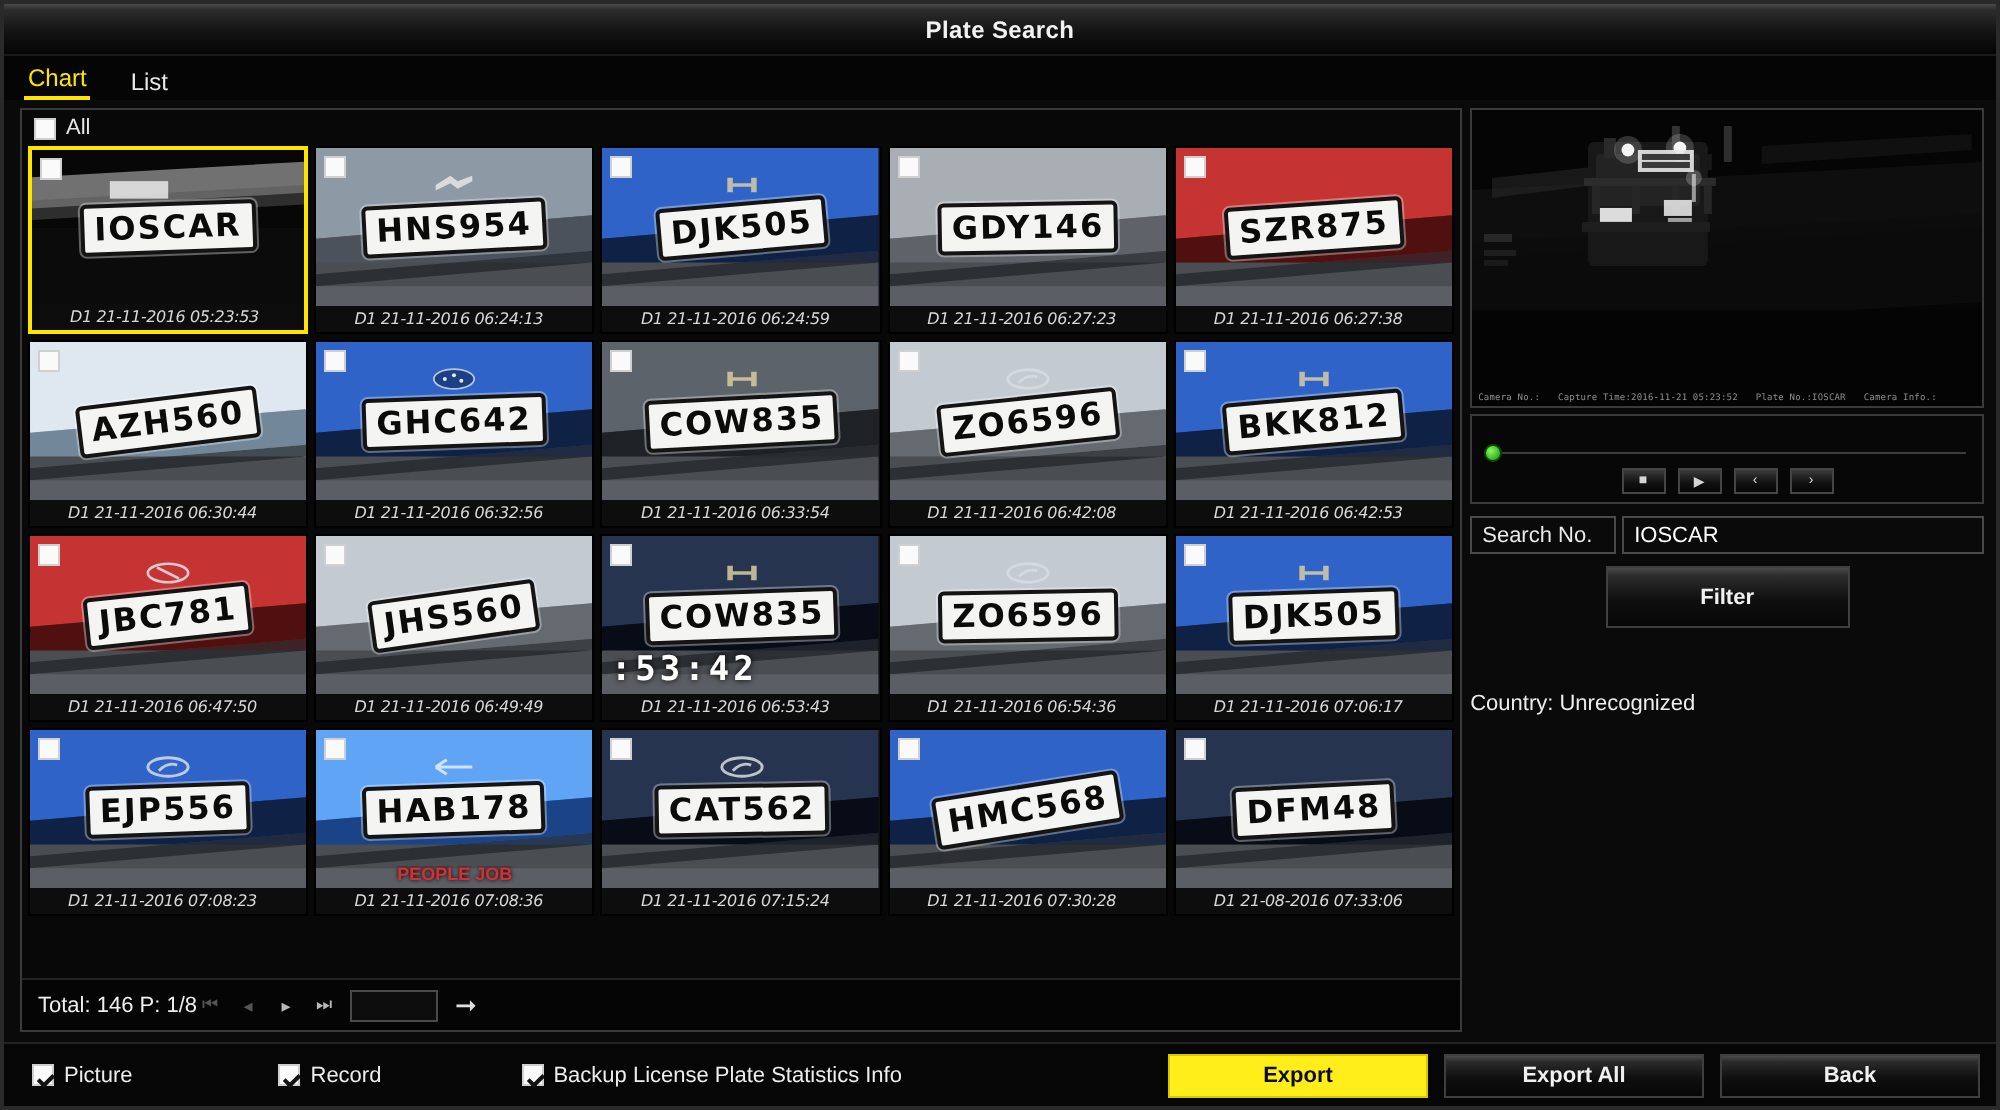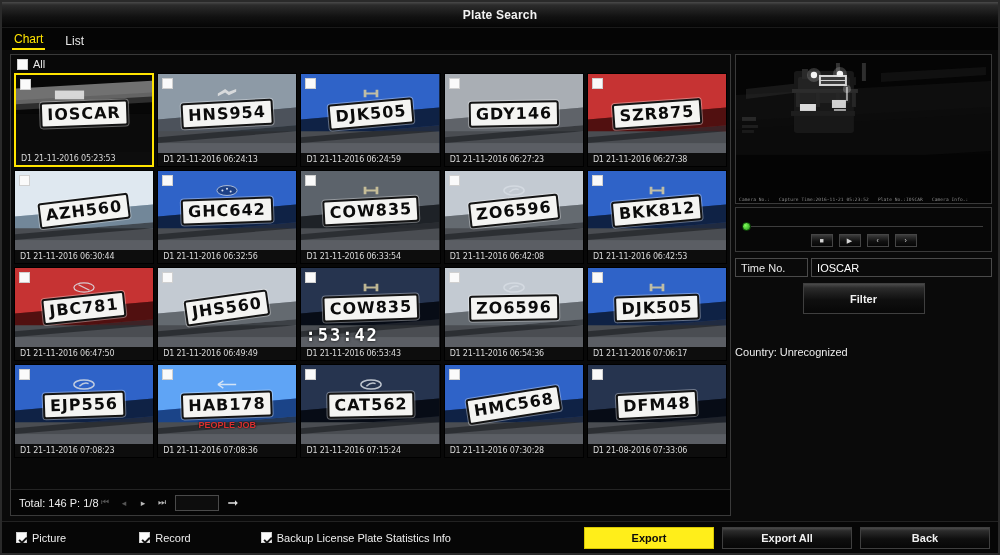--- a/index.html
+++ b/index.html
@@ -100,39 +100,40 @@
     font-size: 17px;
     letter-spacing: 1px;
     padding: 1px 5px 2px 5px;
     white-space: nowrap;
     box-shadow: 0 0 0 1px rgba(255,255,255,.35);
   }
   .stamp {
     height: 13px; background: #0d0d0d;
     color: #d8d8d8; font-size: 8px;
     display: flex; align-items: center;
-    padding-left: 5px; white-space: nowrap;
+    padding-left: 19px; white-space: nowrap;
     font-family: "DejaVu Sans", sans-serif;
     letter-spacing: -.2px;
+    font-style: italic;
   }
   .ovl-time {
     position: absolute; left: 4px; bottom: 2px;
     color: #fff; font-size: 17px; font-weight: bold;
     font-family: "DejaVu Sans Mono", monospace;
     letter-spacing: 2px;
     text-shadow: 0 0 3px #000;
   }
   .badge {
     position: absolute; left: 50%; top: 14%;
     transform: translateX(-50%);
     width: 22px; height: 11px;
     opacity: .85;
   }
   .redtext {
-    position: absolute; left: 4px; bottom: 14px; right: 4px;
+    position: absolute; left: 4px; bottom: 2px; right: 4px;
     color: #d83030; font-size: 9px; font-weight: bold;
     text-align: center; line-height: 9px;
     text-shadow: 0 0 2px #000; overflow: hidden;
   }
 
   
   .pagerbar {
     height: 26px;
     display: flex; align-items: center; justify-content: flex-start;
     padding: 0 6px 0 8px;
@@ -747,21 +748,21 @@
         </div>
         <div class="tctrls">
           <button class="tbtn">■</button>
           <button class="tbtn">▶</button>
           <button class="tbtn">‹</button>
           <button class="tbtn">›</button>
         </div>
       </div>
 
       <div class="fieldrow">
-        <div class="flabel">Time No.</div>
+        <div class="flabel">Search No.</div>
         <input class="finput" type="text" value="IOSCAR" style="">
       </div>
 
       <div class="filterwrap">
         <button class="btn filter">Filter</button>
       </div>
 
       <div class="country">Country: Unrecognized</div>
     </div>
   </div>

